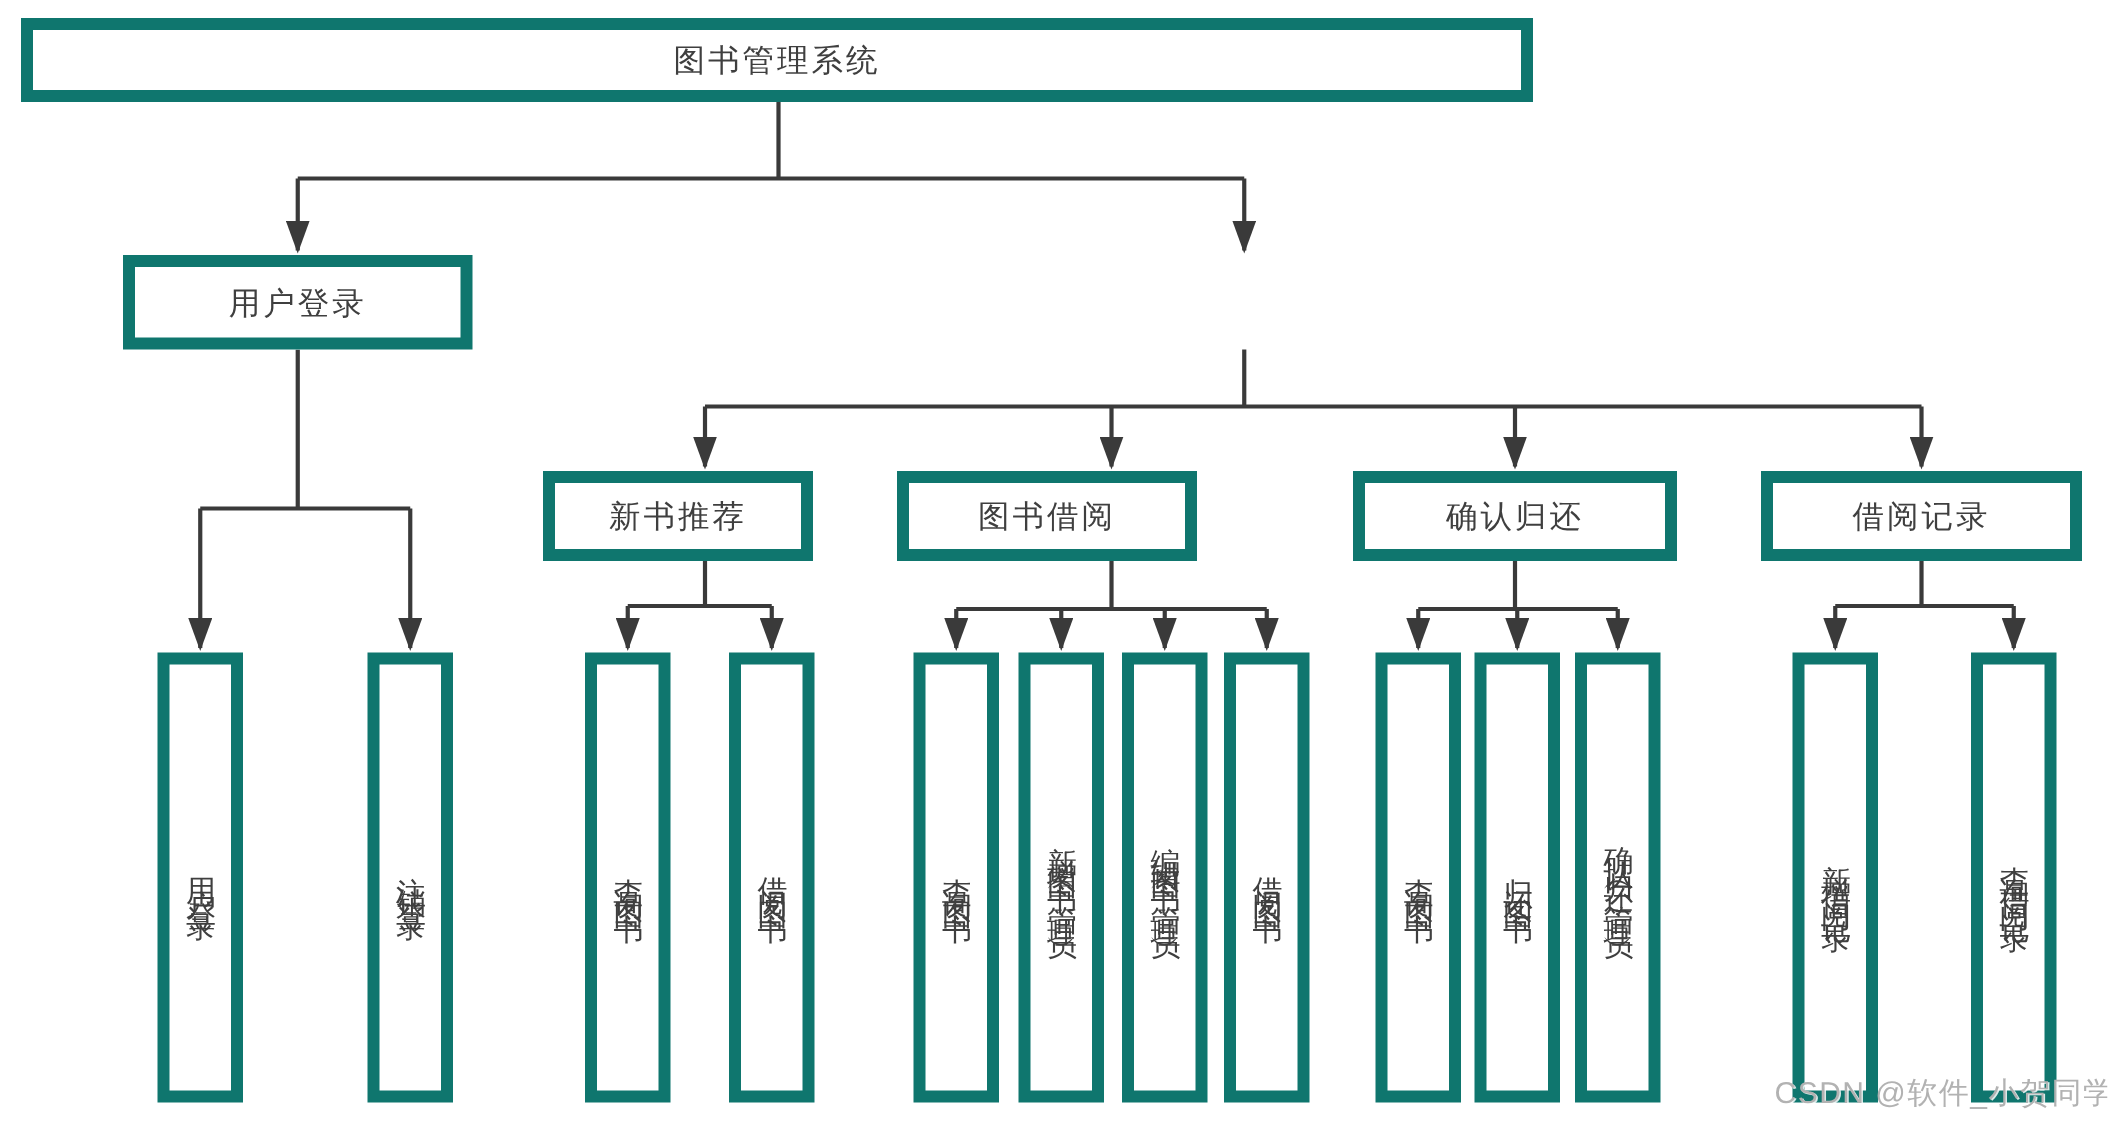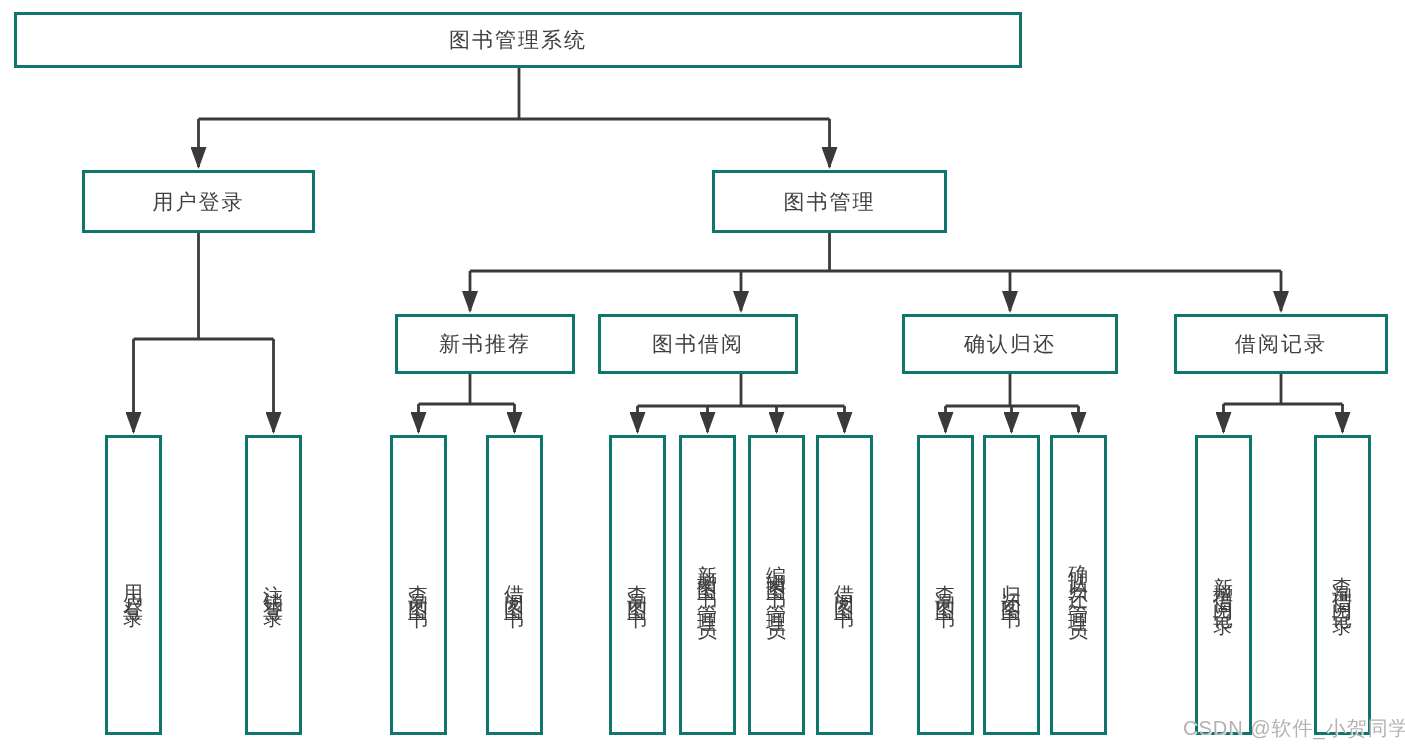--- a/index.html
+++ b/index.html
@@ -13,37 +13,37 @@
     overflow: hidden;
   }
   #connectors {
     position: absolute;
     left: 0; top: 0;
     width: 1405px; height: 747px;
   }
   .node {
     position: absolute;
     box-sizing: border-box;
-    border: 3px solid #0f766e;
+    border: 8px solid #0f766e;
     background: #ffffff;
     display: flex;
     align-items: center;
     justify-content: center;
     text-align: left;
   }
   .hbox {
     font-size: 21px;
     letter-spacing: 2px;
     white-space: nowrap;
   }
   .root  { left: 14px;  top: 12px;  width: 1008px; height: 56px; }
   .l2a   { left: 82px;  top: 170px; width: 233px;  height: 63px; }
   .l2b   { left: 712px; top: 170px; width: 235px;  height: 63px; }
   .l3    { top: 314px; height: 60px; }
-  .l3a   { left: 362px;  width: 180px; margin-left: 33px; }
+  .l3a   { left: 362px;  width: 180px; }
   .l3b   { left: 598px;  width: 200px; }
   .l3c   { left: 902px;  width: 216px; }
   .l3d   { left: 1174px; width: 214px; }
   .leaf {
     top: 435px;
     height: 300px;
     width: 57px;
     writing-mode: vertical-rl;
     text-orientation: mixed;
     font-size: 20px;
@@ -126,21 +126,20 @@
       <path d="M1281 374 V404"></path>
       <path d="M1223.5 404 H1342.5"></path>
       <line x1="1223.5" y1="404" x2="1223.5" y2="432" marker-end="url(#arr)"></line>
       <line x1="1342.5" y1="404" x2="1342.5" y2="432" marker-end="url(#arr)"></line>
     </g>
   </svg>
 
   <div class="node hbox root">图书管理系统</div>
 
   <div class="node hbox l2a">用户登录</div>
-  <div class="node hbox l2b">图书管理</div>
 
   <div class="node hbox l3 l3a">新书推荐</div>
   <div class="node hbox l3 l3b">图书借阅</div>
   <div class="node hbox l3 l3c">确认归还</div>
   <div class="node hbox l3 l3d">借阅记录</div>
 
   <div class="node leaf lf1">用户登录</div>
   <div class="node leaf lf2">注销登录</div>
   <div class="node leaf lf3">查询图书</div>
   <div class="node leaf lf4">借阅图书</div>

